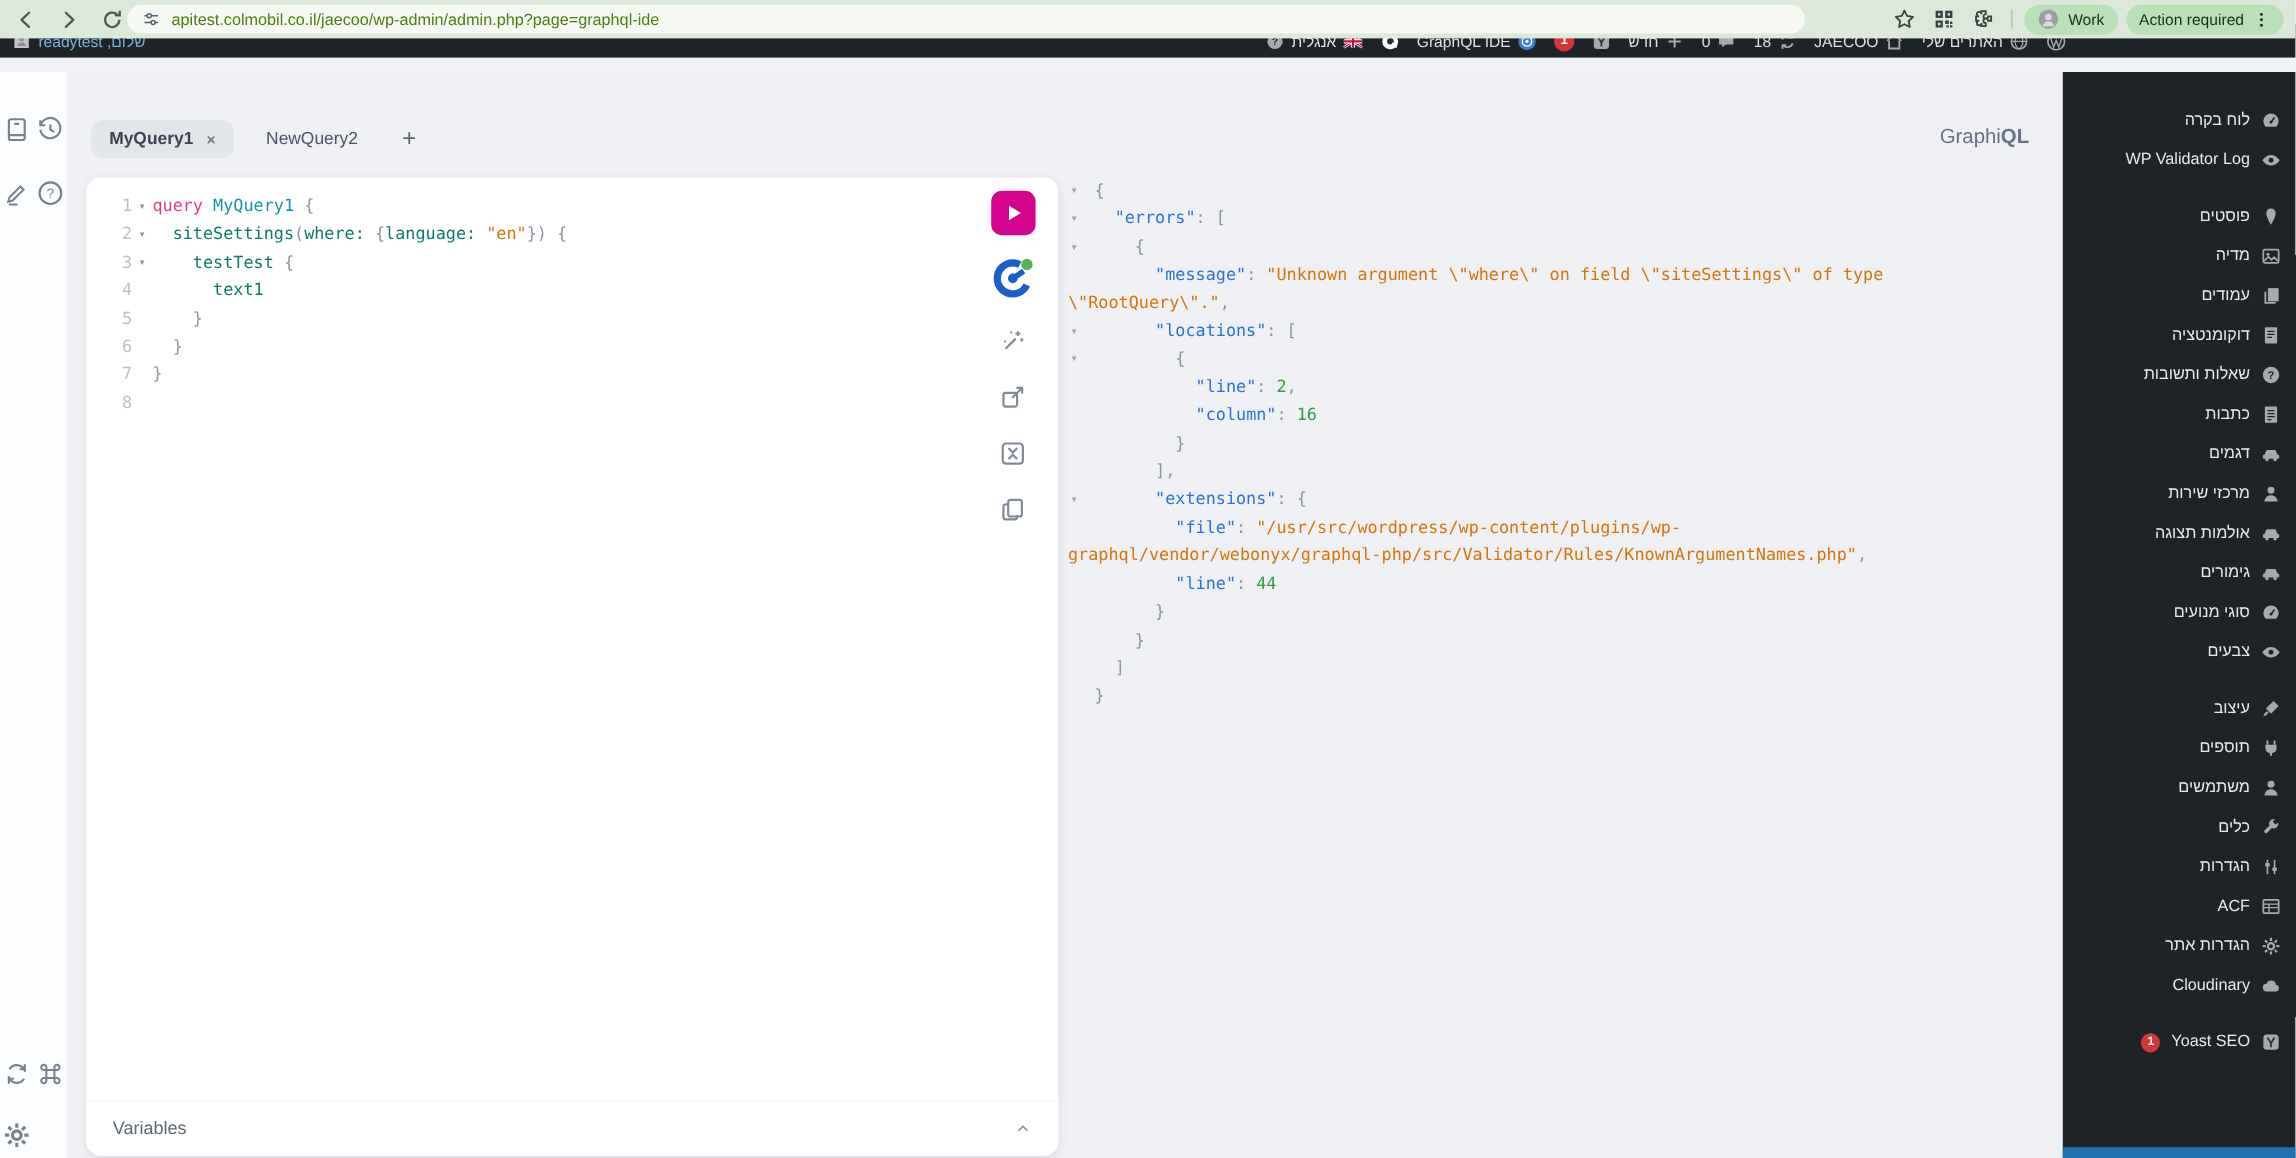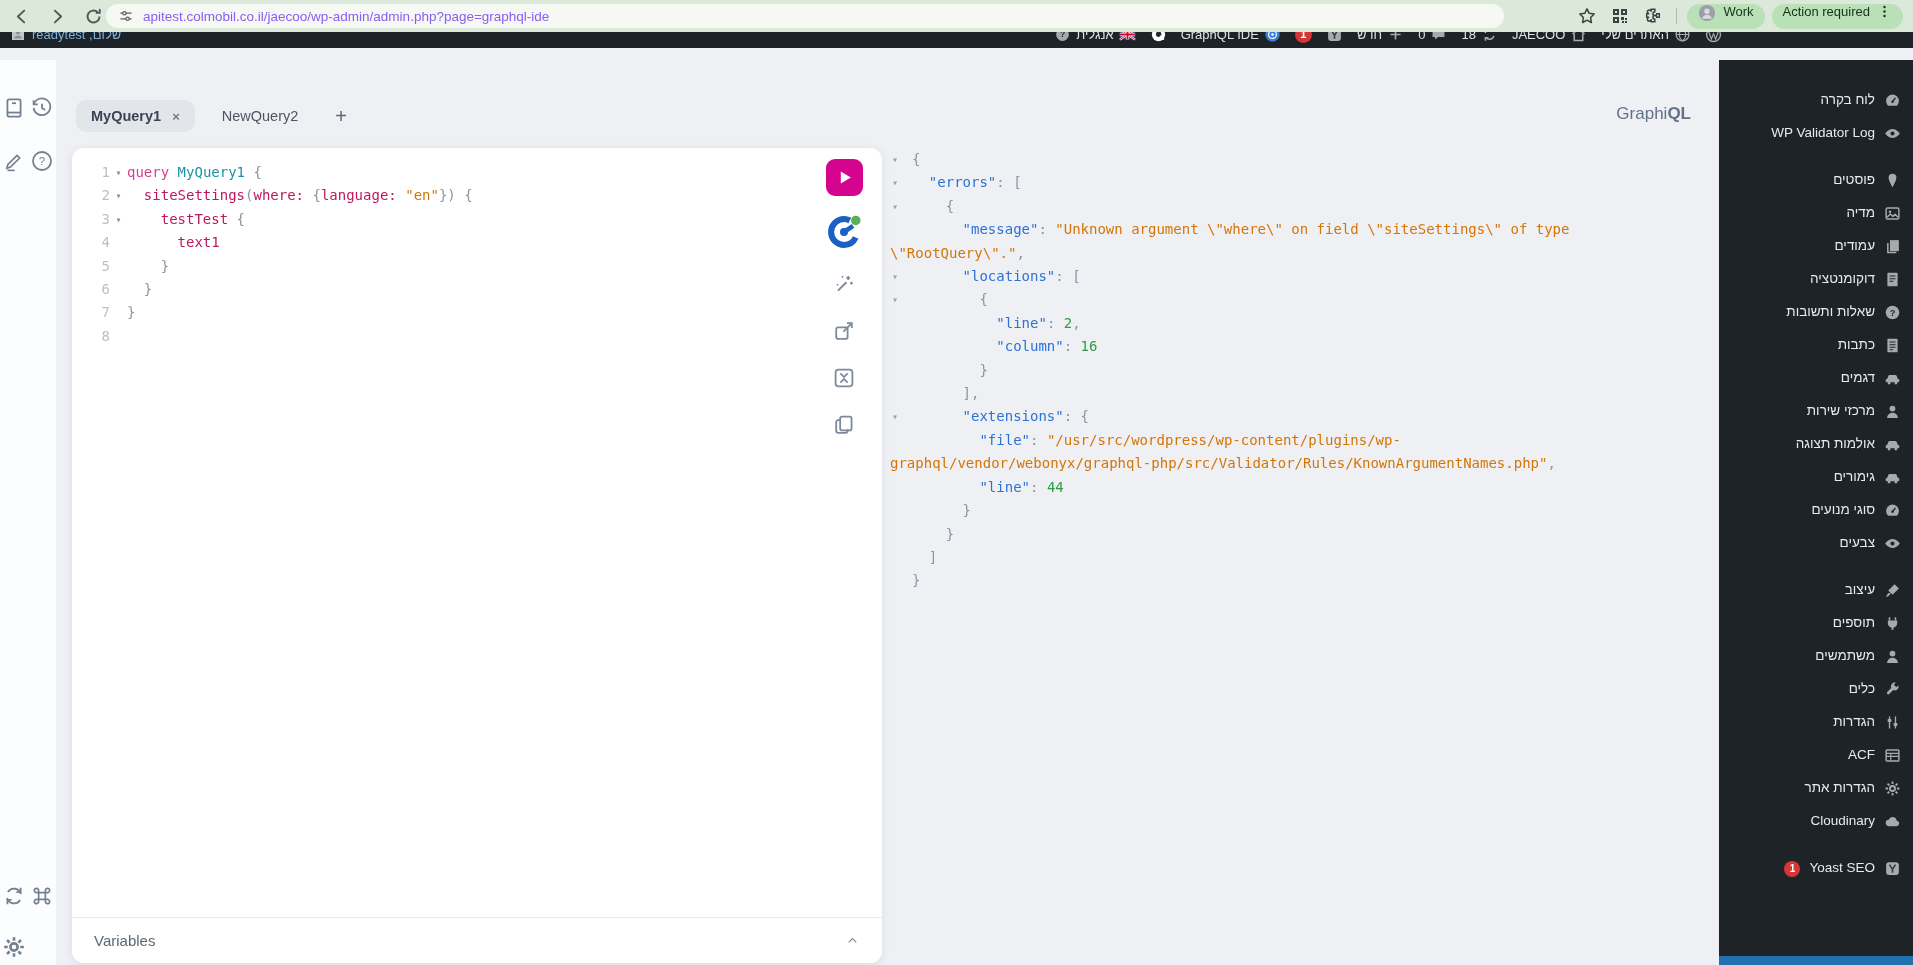--- a/index.html
+++ b/index.html
@@ -5,26 +5,26 @@
   *{box-sizing:border-box}
   body{margin:0;font-family:"Liberation Sans",sans-serif;background:#fff}
   .screen{position:relative;width:1913px;height:965px;overflow:hidden;background:#f0f1f5}
 
   
   .chrome{position:absolute;top:0;left:0;right:0;height:32px;background:#dce8d9;display:flex;align-items:center;z-index:5}
   .chr-btn{background:none;border:none;width:28px;height:28px;color:#51565a;padding:4px;margin-left:8px;cursor:pointer}
   .chr-btn svg{width:19px;height:19px;display:block}
   .url-pill{position:absolute;left:106px;top:4px;width:1398px;height:24px;border-radius:13px;background:#f6f9f3;display:flex;align-items:center;padding:0 12px;gap:9px}
   .url-pill .icon svg{width:16px;height:16px;display:block;color:#5a5f63}
-  .url-text{font-size:13.5px;color:#8b5cf6;white-space:nowrap}
+  .url-text{font-size:13.5px;color:#4d7c0f;white-space:nowrap}
   .chrome-right{position:absolute;right:10px;top:0;height:32px;display:flex;align-items:center;gap:7px}
   .chrome-right .chr-ico{background:none;border:none;width:26px;height:26px;padding:3px;color:#3c4043;cursor:pointer}
   .chrome-right .chr-ico svg{width:20px;height:20px;display:block}
   .chr-divider{width:1px;height:16px;background:#a9bfa6;margin:0 3px}
-  .chip{background:#b9e0b6;border-radius:13px;height:25px;display:flex;align-items:flex-start;padding:0 11px;gap:7px;font-size:13px;color:#17301a;border:none;cursor:pointer}
+  .chip{background:#b9e0b6;border-radius:13px;height:25px;display:flex;align-items:center;padding:0 11px;gap:7px;font-size:13px;color:#17301a;border:none;cursor:pointer}
   .chip .icon svg{width:18px;height:18px;display:block}
   .chip .kebab svg{width:15px;height:15px;display:block;color:#17301a}
 
   
   .adminbar{position:absolute;top:20px;left:0;right:0;height:28px;background:#1d2327;z-index:4}
   .ab-left{position:absolute;left:10px;top:0;height:28px;display:flex;align-items:center;gap:6px;font-size:13px;color:#7cb1e0;cursor:pointer}
   .ab-left .icon svg{width:16px;height:16px;display:block}
   .ab-right{position:absolute;right:184px;top:0;height:28px;display:flex;align-items:center;direction:rtl}
   .ab-item{display:flex;align-items:center;gap:5px;padding:0 7px;font-size:13px;color:#dfe1e4;cursor:pointer;height:28px}
   .ab-item .icon svg{width:17px;height:17px;display:block;color:#a7aaad}
@@ -60,21 +60,21 @@
 
   .gql-logo{position:absolute;top:44px;right:50px;font-size:17px;color:#64718a;font-weight:500}
   .gql-logo b{font-weight:700}
 
   .editor-card{position:absolute;left:72px;top:88px;width:810px;height:815px;background:#fff;border-radius:12px;box-shadow:0 2px 8px rgba(50,63,90,.10)}
   .code{position:absolute;top:13px;left:10px;right:70px;font-family:"DejaVu Sans Mono",monospace;font-size:14px;line-height:23.4px}
   .cline{display:flex;height:23.4px}
   .lnum{width:28px;text-align:right;color:#b9c0ca;flex:none}
   .cfold{width:17px;text-align:center;color:#8a93a0;font-size:10px;flex:none;line-height:23.4px}
   .ctext{white-space:pre}
-  .tk-kw{color:#d63e92}.tk-def{color:#1a93a6}.tk-fld{color:#be185d}.tk-str{color:#d47509}
+  .tk-kw{color:#d63e92}.tk-def{color:#1a93a6}.tk-fld{color:#0f766e}.tk-str{color:#d47509}
   .tk-pun{color:#8b95a1}.tk-pl{color:#8b95a1}.tk-key{color:#2b72d7}.tk-num{color:#2f9e44}
 
   .btncol{position:absolute;top:11px;right:19px;display:flex;flex-direction:column;align-items:center}
   .ed-btn{background:none;border:none;padding:0;margin-bottom:23px;color:#7e8999;cursor:pointer}
   .ed-btn svg{width:24px;height:24px;display:block}
   .btn-play{width:37px;height:37px;border-radius:9px;background:#d5048e;display:flex;align-items:center;justify-content:center;margin-bottom:17px}
   .btn-play svg{width:21px;height:21px}
   .btn-auth{width:38px;height:38px;margin-bottom:21px}
   .btn-auth svg{width:38px;height:38px}
 

